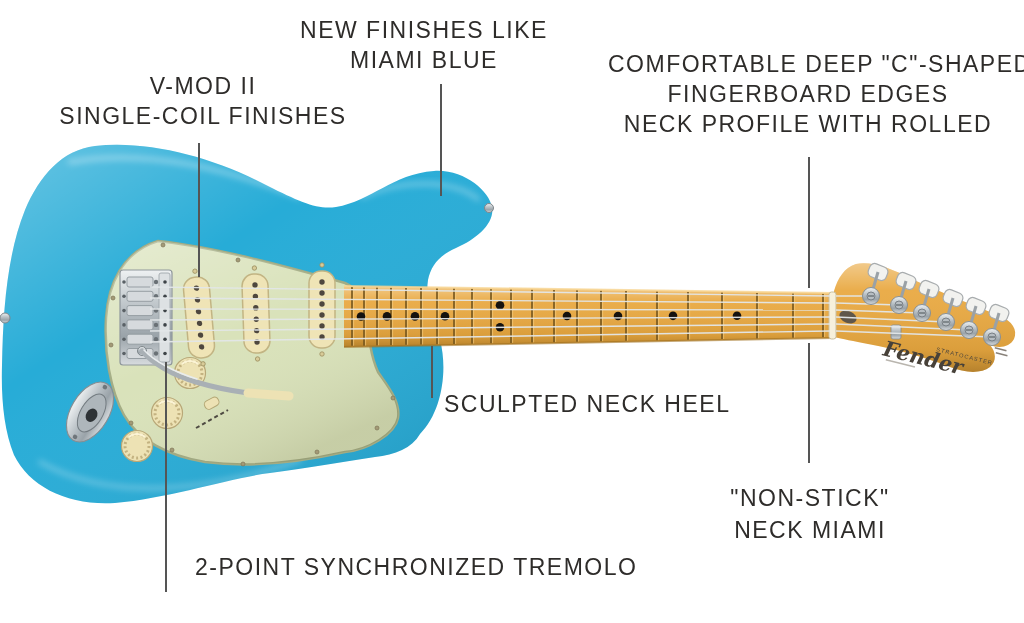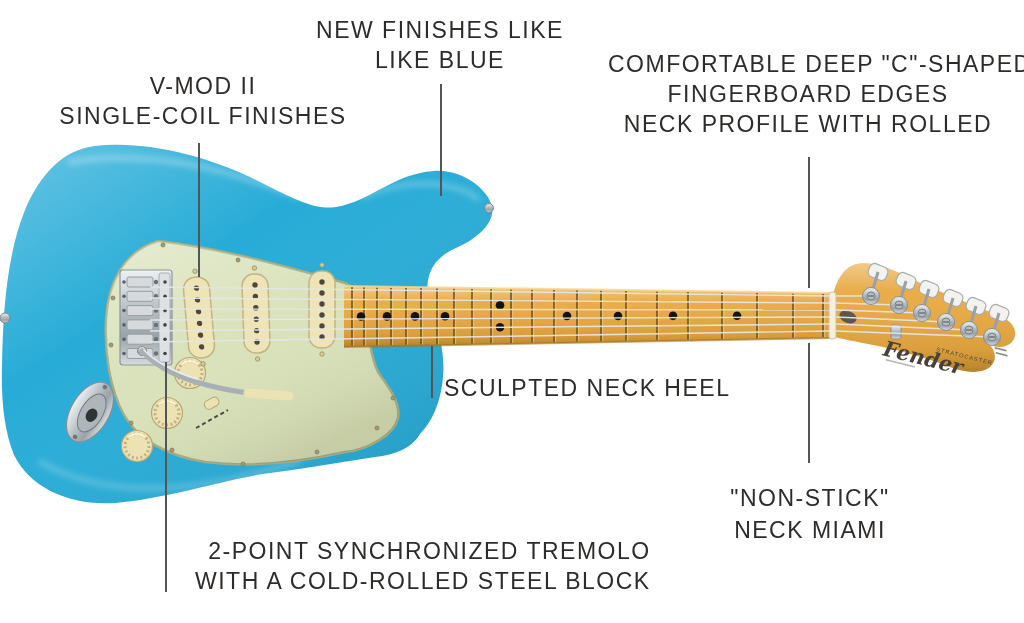--- a/index.html
+++ b/index.html
@@ -2,21 +2,21 @@
 <html style="--body-blue: #27acd7; --pickguard-mint: #d9e2ba; --neck-maple: #e9a942; --hardware-cream: #ede2b4; --chrome: #c8cdd1; --text: #2e2c2a; --callout-line: #555555;"><head>
 <meta charset="utf-8">
 <style>
   html,body{margin:0;padding:0;}
   body{width:1024px;height:623px;background:#ffffff;overflow:hidden;position:relative;
        font-family:"Liberation Sans","DejaVu Sans",sans-serif;}
   .stage{position:absolute;inset:0;width:1024px;height:623px;}
   .callout{position:absolute;color:var(--text,#2e2c2a);font-size:23px;line-height:30px;
            letter-spacing:1.5px;white-space:nowrap;}
   .callout.center{text-align:center;}
-  .callout.left{text-align:right;}
+  .callout.left{text-align:center;margin-top:16px;}
   svg{position:absolute;inset:0;}
 </style>
 </head>
 <body>
 
 <div class="stage">
 
   <svg width="1024" height="623" viewBox="0 0 1024 623">
     <defs>
       <linearGradient id="sheen" x1="0" y1="0" x2="0.9" y2="1">
@@ -378,43 +378,42 @@
     <g stroke="var(--callout-line,#555)" stroke-width="2">
       <line x1="441" y1="84" x2="441" y2="196"></line>
       <line x1="199" y1="143" x2="199" y2="277"></line>
       <line x1="809" y1="157" x2="809" y2="288"></line>
       <line x1="432" y1="346" x2="432" y2="398"></line>
       <line x1="166" y1="362" x2="166" y2="592"></line>
       <line x1="809" y1="343" x2="809" y2="463"></line>
     </g>
   </svg>
 
-  <div class="callout center" style="left:290px;top:15px;width:300px;">
+  <div class="callout center" style="left:274px;top:15px;width:300px;">
     <div>NEW FINISHES LIKE</div>
-    <div>LIKE BLUE</div>
+    <div>MIAMI BLUE</div>
   </div>
 
   <div class="callout center" style="left:53px;top:71px;width:300px;">
     <div>V-MOD II</div>
     <div>SINGLE-COIL FINISHES</div>
   </div>
 
   <div class="callout center" style="left:608px;top:49px;width:400px;">
     <div>COMFORTABLE DEEP "C"-SHAPED</div>
     <div>FINGERBOARD EDGES</div>
     <div>NECK PROFILE WITH ROLLED</div>
   </div>
 
   <div class="callout left" style="left:444px;top:373px;">
     <div>SCULPTED NECK HEEL</div>
   </div>
 
   <div class="callout left" style="left:195px;top:536px;">
     <div>2-POINT SYNCHRONIZED TREMOLO</div>
-    <div>WITH A COLD-ROLLED STEEL BLOCK</div>
   </div>
 
   <div class="callout center" style="left:660px;top:482px;width:300px;line-height:32px;">
     <div>"NON-STICK"</div>
     <div>NECK MIAMI</div>
   </div>
 
 </div>
 
 </body></html>

